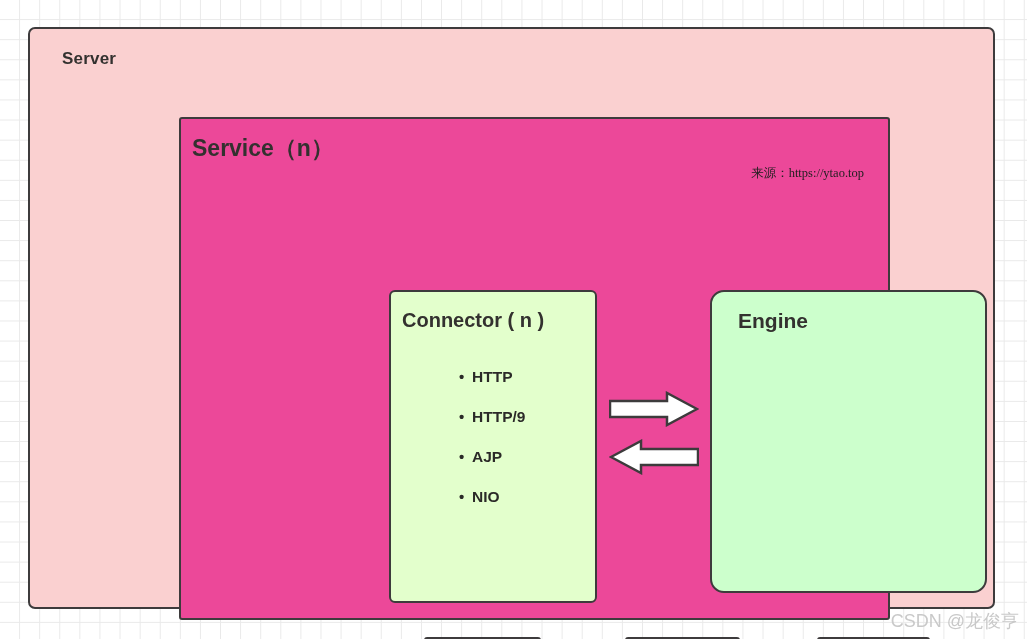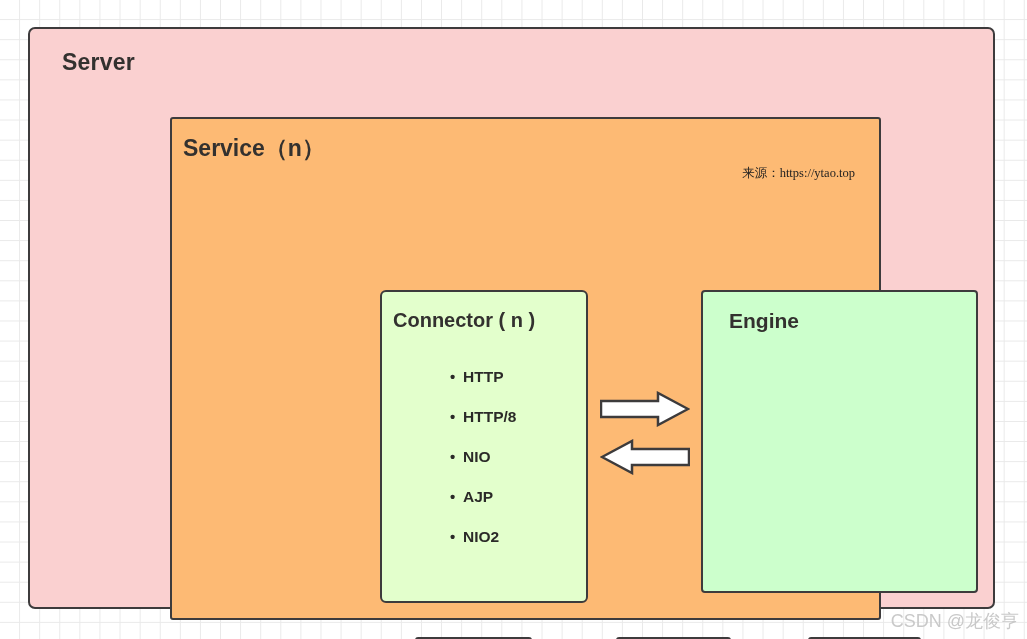--- a/index.html
+++ b/index.html
@@ -35,33 +35,33 @@
     top: 27px;
     width: 967px;
     height: 582px;
     background: #fad0d0;
     border-radius: 7px;
   }
   #server-title {
     position: absolute;
     left: 32px;
     top: 20px;
-    font-size: 23px;
+    font-size: 17px;
     font-weight: bold;
     color: #33312f;
     letter-spacing: 0.2px;
   }
 
   
   #service-box {
-    left: 140px;
+    left: 149px;
     top: 88px;
     width: 711px;
     height: 503px;
-    background: #fdba74;
+    background: #ec4899;
     border-radius: 3px;
   }
   #service-title {
     position: absolute;
     left: 11px;
     top: 14px;
     font-size: 23px;
     font-weight: bold;
     color: #33312f;
     white-space: pre;
@@ -125,21 +125,21 @@
   #arrow-right { left: 428px; top: 272px; }
   #arrow-left  { left: 428px; top: 320px; }
 
   
   #engine-box {
     left: 529px;
     top: 171px;
     width: 277px;
     height: 303px;
     background: #ccffcc;
-    border-radius: 4px;
+    border-radius: 14px;
   }
   #engine-title {
     position: absolute;
     left: 26px;
     top: 17px;
     font-size: 21px;
     font-weight: bold;
     color: #33312f;
   }
 
@@ -178,24 +178,23 @@
     <div id="server-title">Server</div>
 
     <div class="box" id="service-box">
       <div id="service-title">Service（n）</div>
       <div id="source-watermark">来源：https://ytao.top</div>
 
       <div class="box" id="connector-box">
         <div id="connector-title">Connector ( n )</div>
         <ul id="connector-list">
           <li><span class="bullet-dot">•</span><span>HTTP</span></li>
-          <li><span class="bullet-dot">•</span><span>HTTP/8</span></li>
+          <li><span class="bullet-dot">•</span><span>HTTP/9</span></li>
+          <li><span class="bullet-dot">•</span><span>AJP</span></li>
           <li><span class="bullet-dot">•</span><span>NIO</span></li>
-          <li><span class="bullet-dot">•</span><span>AJP</span></li>
-          <li><span class="bullet-dot">•</span><span>NIO2</span></li>
         </ul>
       </div>
 
       <div class="arrow-wrap" id="arrow-right">
         <svg width="90" height="36" viewBox="0 0 90 36">
           <polygon points="1,10 58,10 58,2 88,18 58,34 58,26 1,26" fill="#ffffff" stroke="#3d3b3c" stroke-width="2.5" stroke-linejoin="miter"></polygon>
         </svg>
       </div>
       <div class="arrow-wrap" id="arrow-left">
         <svg width="90" height="36" viewBox="0 0 90 36">

